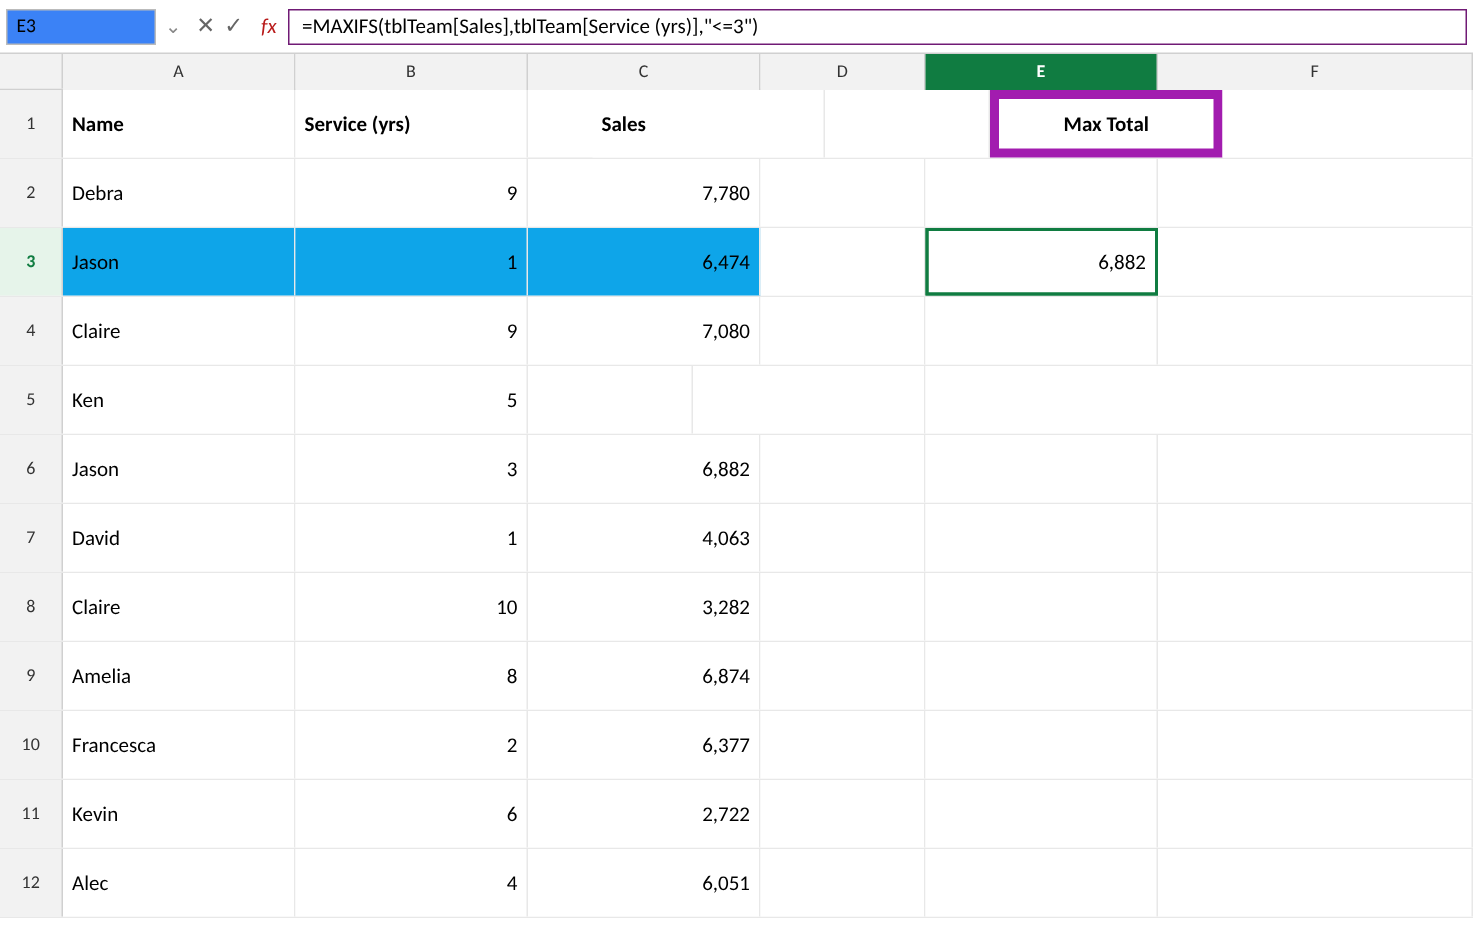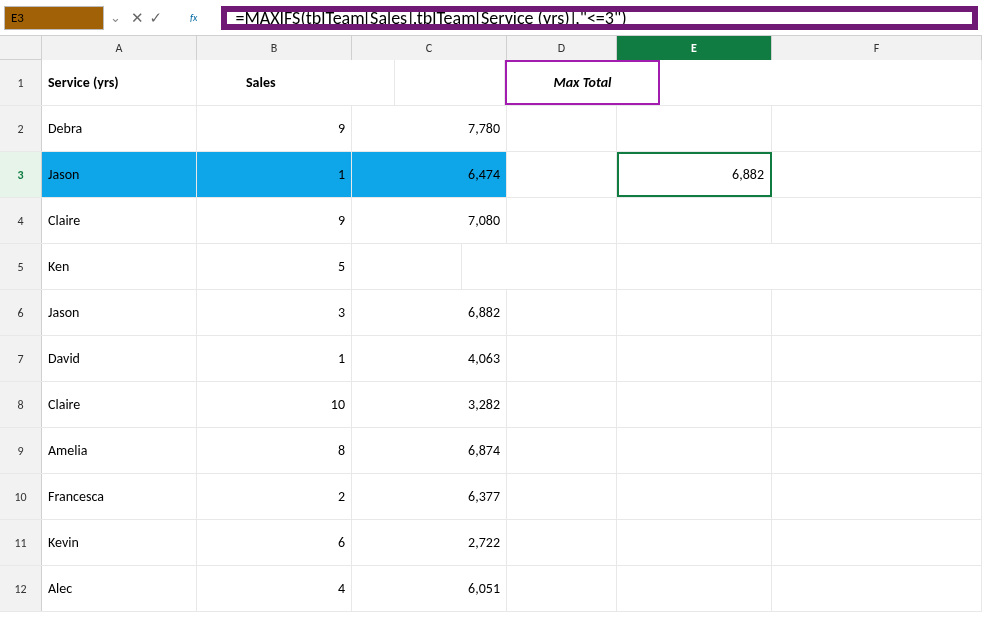--- a/index.html
+++ b/index.html
@@ -23,45 +23,45 @@
       gap: 4px;
     }
     .name-box {
       width: 100px;
       height: 24px;
       border: 1px solid #bbb;
       display: flex;
       align-items: center;
       padding: 0 6px;
       font-size: 13px;
-      background: #a16207;
+      background: #3b82f6;
     }
     .formula-bar-icons {
       display: flex;
       align-items: center;
       gap: 6px;
       color: #555;
       font-size: 14px;
       margin: 0 4px;
     }
     .formula-input {
       flex: 1;
       height: 24px;
-      border: 6px solid #701a75;
+      border: 1px solid #701a75;
       padding: 4px 8px;
-      font-size: 18px;
+      font-size: 14px;
       font-family: Calibri, Arial, sans-serif;
       outline: none;
       background: #fff;
     }
     .fx-label {
       font-style: italic;
-      font-size: 10px;
-      color: #0369a1;
-      margin: 0 20px;
+      font-size: 14px;
+      color: #b91c1c;
+      margin: 0 4px;
     }
 
     
     .spreadsheet {
       display: flex;
       flex-direction: column;
       width: 100%;
       height: calc(100% - 36px);
       overflow: hidden;
     }
@@ -157,22 +157,21 @@
     .cell.selected {
       outline: 2px solid #107c41;
       outline-offset: -2px;
       background: #fff;
     }
 
     
     .cell.max-header {
       font-weight: bold;
       justify-content: center;
-      border: 2px solid #a21caf;
-      font-style: italic;
+      border: 6px solid #a21caf;
     }
 
     
     .cell.max-value {
       justify-content: flex-end;
       border: 2px solid #107c41;
       background: #fff;
     }
 
     
@@ -215,20 +214,21 @@
     <div class="col-header" style="width:155px; min-width:155px;">C</div>
     <div class="col-header" style="width:110px; min-width:110px;">D</div>
     <div class="col-header col-header-e-active" style="width:155px; min-width:155px;">E</div>
     <div class="col-header" style="flex:1;">F</div>
   </div>
 
   <div class="rows-container">
 
     <div class="sheet-row row-header">
       <div class="row-num">1</div>
+      <div class="cell col-A header-cell">Name</div>
       <div class="cell col-B header-cell" style="justify-content:flex-start;">Service (yrs)</div>
       <div class="cell col-C header-cell" style="justify-content:flex-start;margin-left:43px;">Sales</div>
       <div class="cell col-D"></div>
       <div class="cell col-E max-header">Max Total</div>
       <div class="cell col-F"></div>
     </div>
 
   <div class="sheet-row">
         <div class="row-num">2</div>
         <div class="cell col-A">Debra</div>

